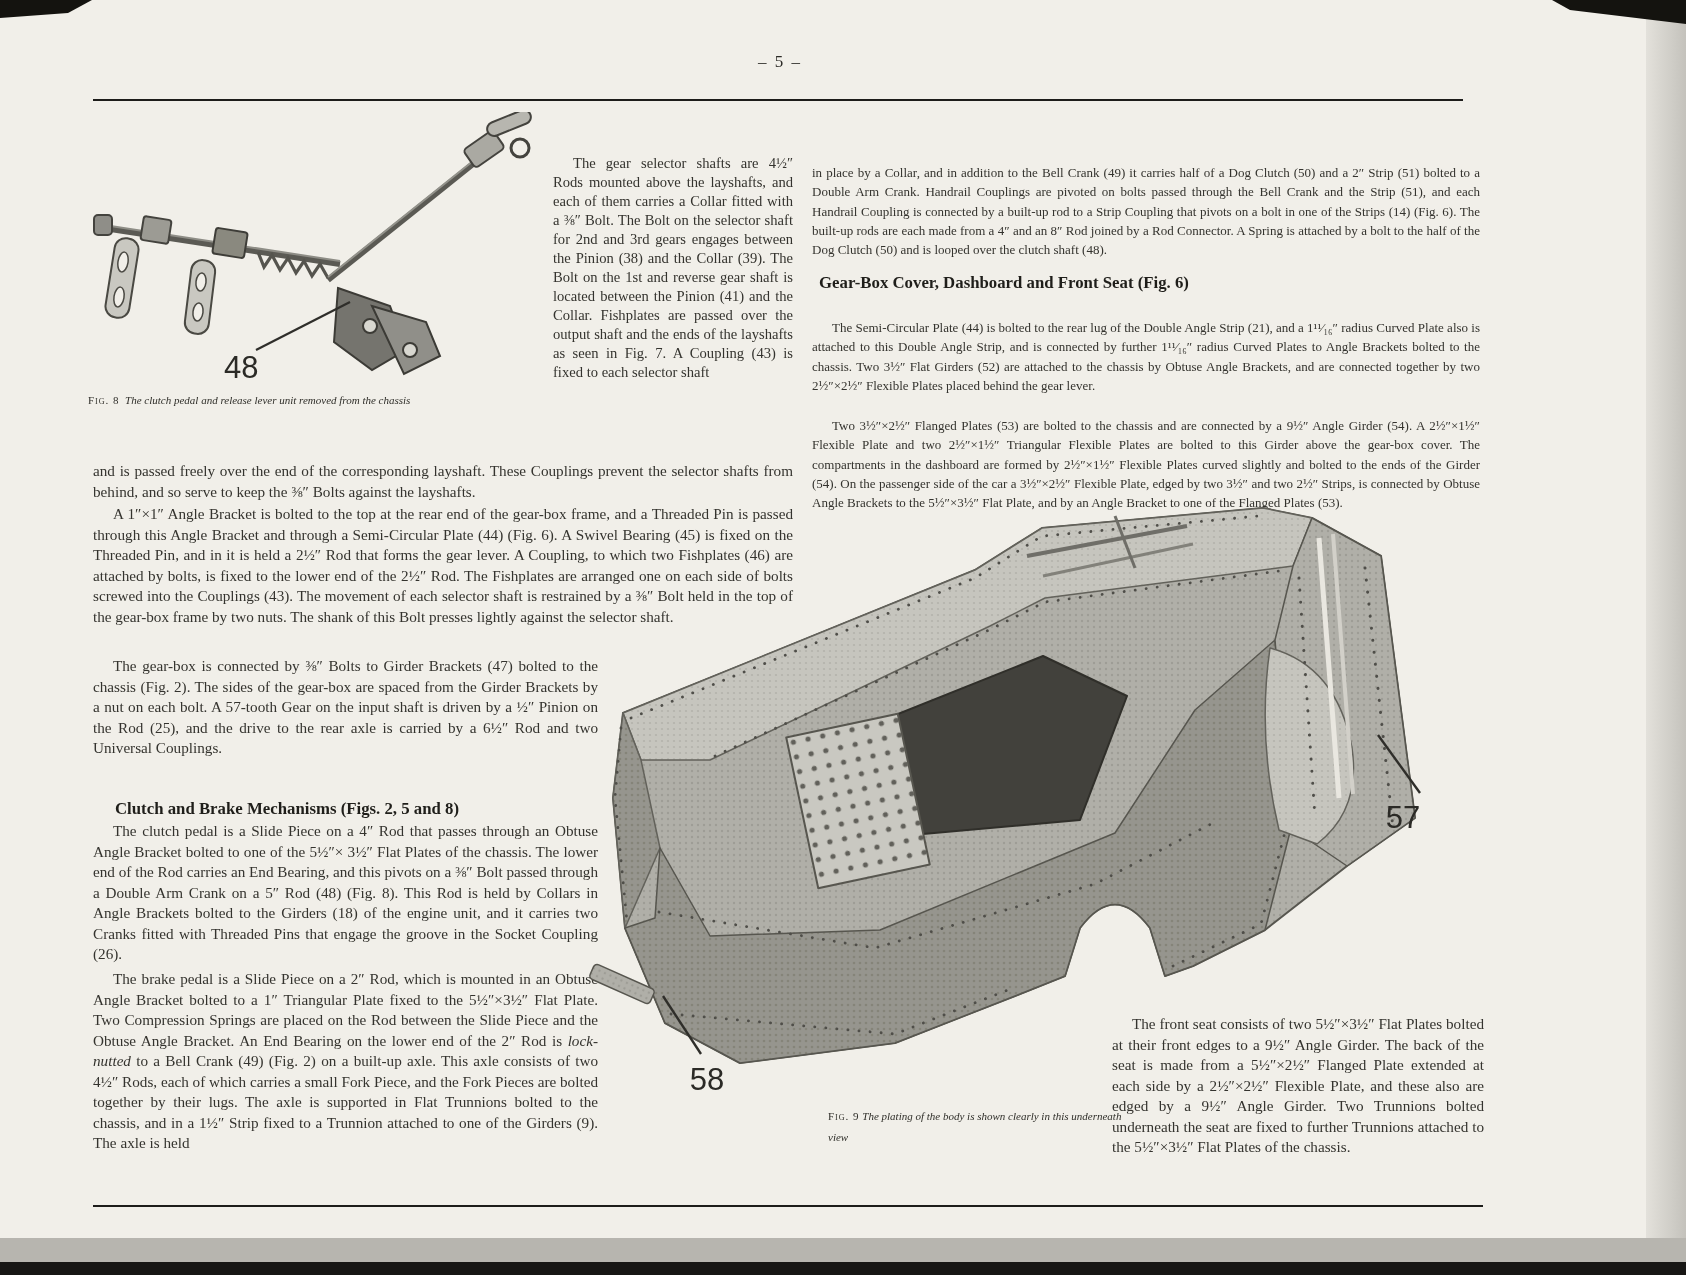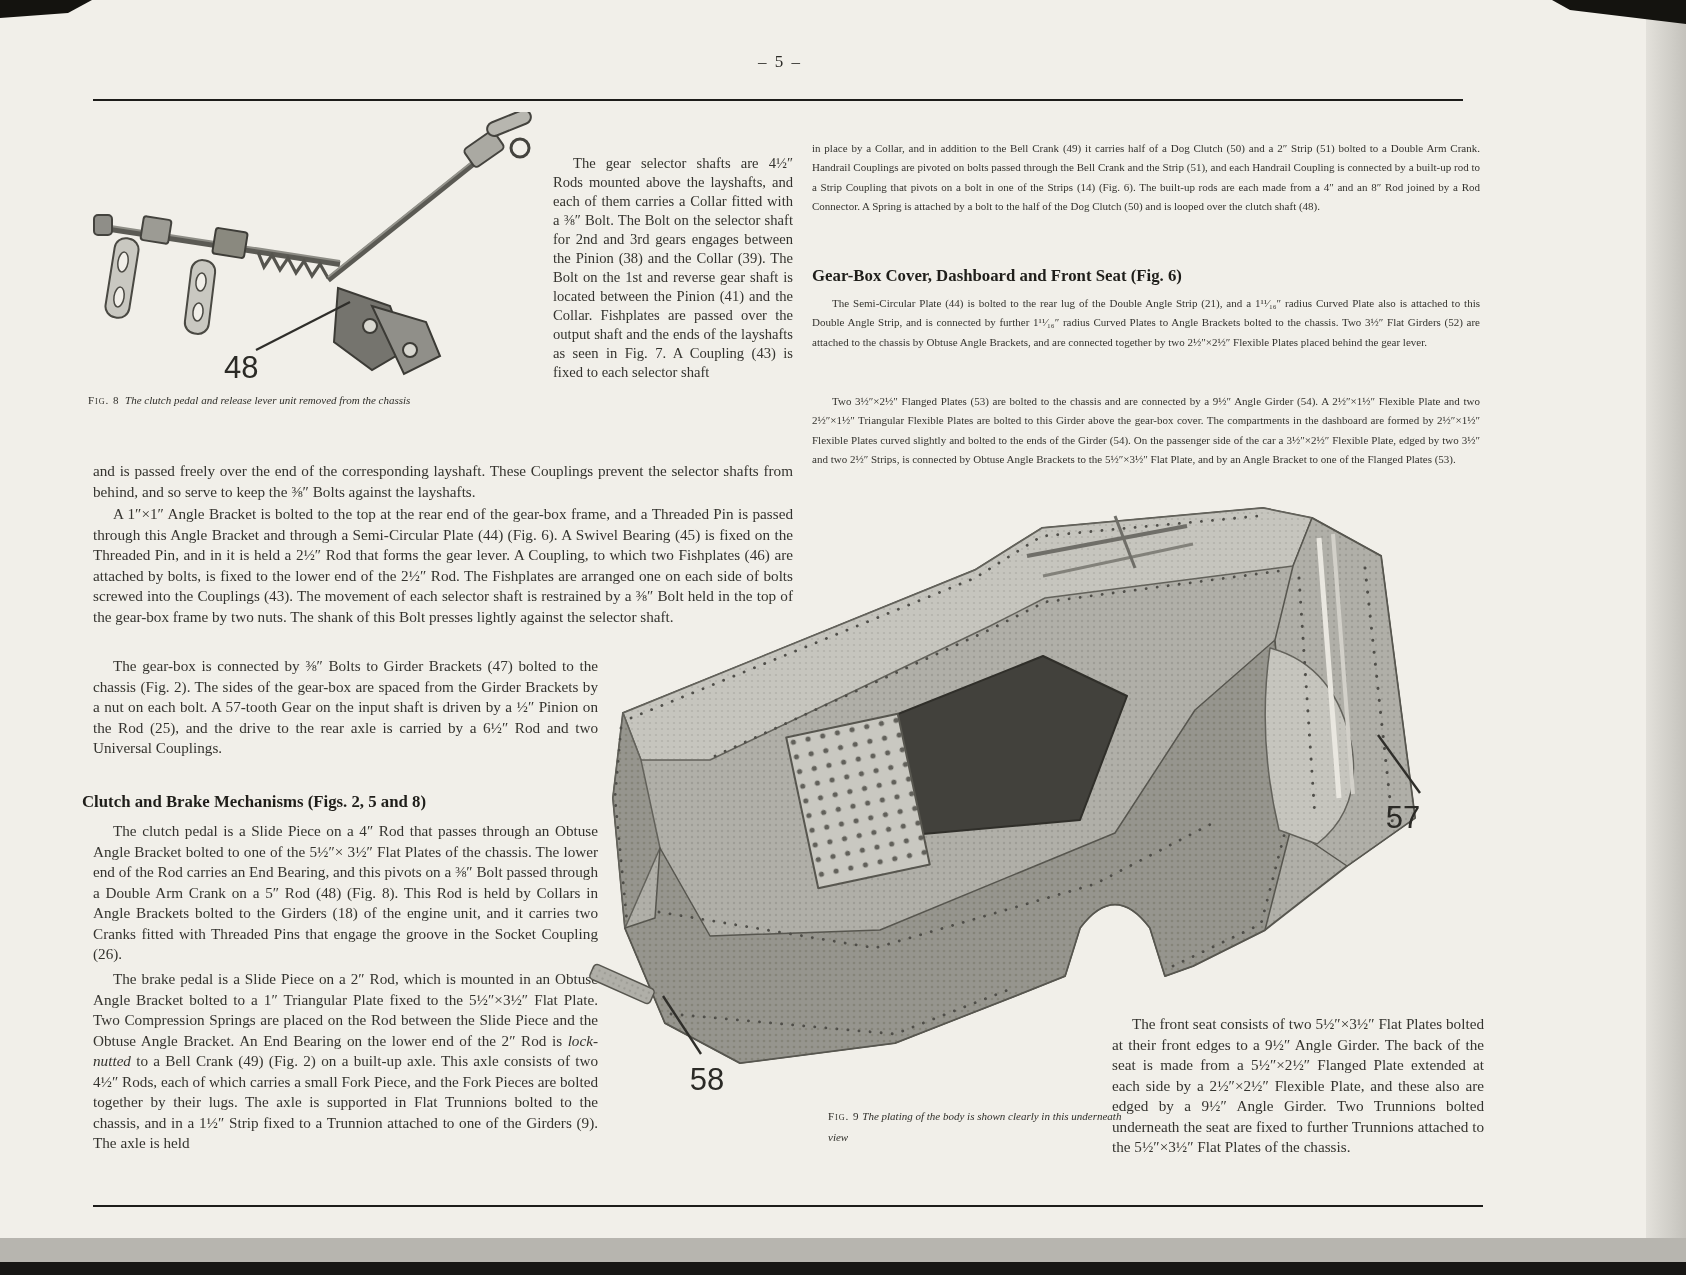--- a/index.html
+++ b/index.html
@@ -9,25 +9,25 @@
     font-family:"Liberation Serif","DejaVu Serif",serif;
     color:#33322d;
   }
   .abs{position:absolute;}
   .rule{background:#1d1c1a;height:2px;}
   .pagenum{font-size:17px;letter-spacing:2px;text-align:center;color:#2b2a26;}
   .body-text{
     font-size:15.2px;line-height:20.5px;text-align:justify;
     color:#34332e;
   }
-  .body-text.rc{font-size:11px;line-height:19.3px;}
+  .body-text.rc{font-size:13px;line-height:19.3px;margin-top:24px;}
   .indent{text-indent:20px;}
   .narrow{font-size:14.6px;line-height:19px;margin-top:28px;}
   h3.sect{
-    font-size:16.8px;font-weight:bold;color:#1f1e1a;margin:0;
+    font-size:16.8px;font-weight:bold;color:#1f1e1a;margin:7px;
     font-family:"Liberation Serif","DejaVu Serif",serif;
   }
   .caption{
     font-size:11px;line-height:21px;text-align:left;color:#2f2e29;
   }
   .caption .figlab{font-style:normal;font-variant:small-caps;letter-spacing:1px;}
   .caption .cap-it{font-style:italic;}
   .it{font-style:italic;}
   
   .edge-right{right:0;top:0;width:40px;height:1275px;
@@ -98,21 +98,21 @@
   </div>
 
   <div class="abs body-text narrow indent" style="left:553px;top:126px;width:240px">The gear selector shafts are 4½″ Rods mounted above the layshafts, and each of them carries a Collar fitted with a ⅜″ Bolt. The Bolt on the selector shaft for 2nd and 3rd gears engages between the Pinion (38) and the Collar (39). The Bolt on the 1st and reverse gear shaft is located between the Pinion (41) and the Collar. Fishplates are passed over the output shaft and the ends of the layshafts as seen in Fig. 7. A Coupling (43) is fixed to each selector shaft</div>
 
   <div class="abs body-text" style="left:93px;top:461px;width:700px">and is passed freely over the end of the corresponding layshaft. These Couplings prevent the selector shafts from behind, and so serve to keep the ⅜″ Bolts against the layshafts.</div>
 
   <div class="abs body-text indent" style="left:93px;top:504px;width:700px">A 1″×1″ Angle Bracket is bolted to the top at the rear end of the gear-box frame, and a Threaded Pin is passed through this Angle Bracket and through a Semi-Circular Plate (44) (Fig. 6). A Swivel Bearing (45) is fixed on the Threaded Pin, and in it is held a 2½″ Rod that forms the gear lever. A Coupling, to which two Fishplates (46) are attached by bolts, is fixed to the lower end of the 2½″ Rod. The Fishplates are arranged one on each side of bolts screwed into the Couplings (43). The movement of each selector shaft is restrained by a ⅜″ Bolt held in the top of the gear-box frame by two nuts. The shank of this Bolt presses lightly against the selector shaft.</div>
 
   <div class="abs body-text indent" style="left:93px;top:656px;width:505px">The gear-box is connected by ⅜″ Bolts to Girder Brackets (47) bolted to the chassis (Fig. 2). The sides of the gear-box are spaced from the Girder Brackets by a nut on each bolt. A 57-tooth Gear on the input shaft is driven by a ½″ Pinion on the Rod (25), and the drive to the rear axle is carried by a 6½″ Rod and two Universal Couplings.</div>
 
-  <h3 class="sect abs" style="left:82px;top:792px;width:520px">Clutch and Brake Mechanisms (Figs. 2, 5 and 8)</h3>
+  <h3 class="sect abs" style="left:108px;top:792px;width:520px">Clutch and Brake Mechanisms (Figs. 2, 5 and 8)</h3>
 
   <div class="abs body-text indent" style="left:93px;top:821px;width:505px">The clutch pedal is a Slide Piece on a 4″ Rod that passes through an Obtuse Angle Bracket bolted to one of the 5½″× 3½″ Flat Plates of the chassis. The lower end of the Rod carries an End Bearing, and this pivots on a ⅜″ Bolt passed through a Double Arm Crank on a 5″ Rod (48) (Fig. 8). This Rod is held by Collars in Angle Brackets bolted to the Girders (18) of the engine unit, and it carries two Cranks fitted with Threaded Pins that engage the groove in the Socket Coupling (26).</div>
 
   <div class="abs body-text indent" style="left:93px;top:969px;width:505px"><span>The brake pedal is a Slide Piece on a 2″ Rod, which is mounted in an Obtuse Angle Bracket bolted to a 1″ Triangular Plate fixed to the 5½″×3½″ Flat Plate. Two Compression Springs are placed on the Rod between the Slide Piece and the Obtuse Angle Bracket. An End Bearing on the lower end of the 2″ Rod is </span><span class="it">lock-nutted</span><span> to a Bell Crank (49) (Fig. 2) on a built-up axle. This axle consists of two 4½″ Rods, each of which carries a small Fork Piece, and the Fork Pieces are bolted together by their lugs. The axle is supported in Flat Trunnions bolted to the chassis, and in a 1½″ Strip fixed to a Trunnion attached to one of the Girders (9). The axle is held</span></div>
 
   <div class="abs body-text rc" style="left:812px;top:139px;width:668px">in place by a Collar, and in addition to the Bell Crank (49) it carries half of a Dog Clutch (50) and a 2″ Strip (51) bolted to a Double Arm Crank. Handrail Couplings are pivoted on bolts passed through the Bell Crank and the Strip (51), and each Handrail Coupling is connected by a built-up rod to a Strip Coupling that pivots on a bolt in one of the Strips (14) (Fig. 6). The built-up rods are each made from a 4″ and an 8″ Rod joined by a Rod Connector. A Spring is attached by a bolt to the half of the Dog Clutch (50) and is looped over the clutch shaft (48).</div>
 
   <h3 class="sect abs" style="left:812px;top:266px;width:668px">Gear-Box Cover, Dashboard and Front Seat (Fig. 6)</h3>
 
   <div class="abs body-text rc indent" style="left:812px;top:294px;width:668px">The Semi-Circular Plate (44) is bolted to the rear lug of the Double Angle Strip (21), and a 1¹¹⁄₁₆″ radius Curved Plate also is attached to this Double Angle Strip, and is connected by further 1¹¹⁄₁₆″ radius Curved Plates to Angle Brackets bolted to the chassis. Two 3½″ Flat Girders (52) are attached to the chassis by Obtuse Angle Brackets, and are connected together by two 2½″×2½″ Flexible Plates placed behind the gear lever.</div>

